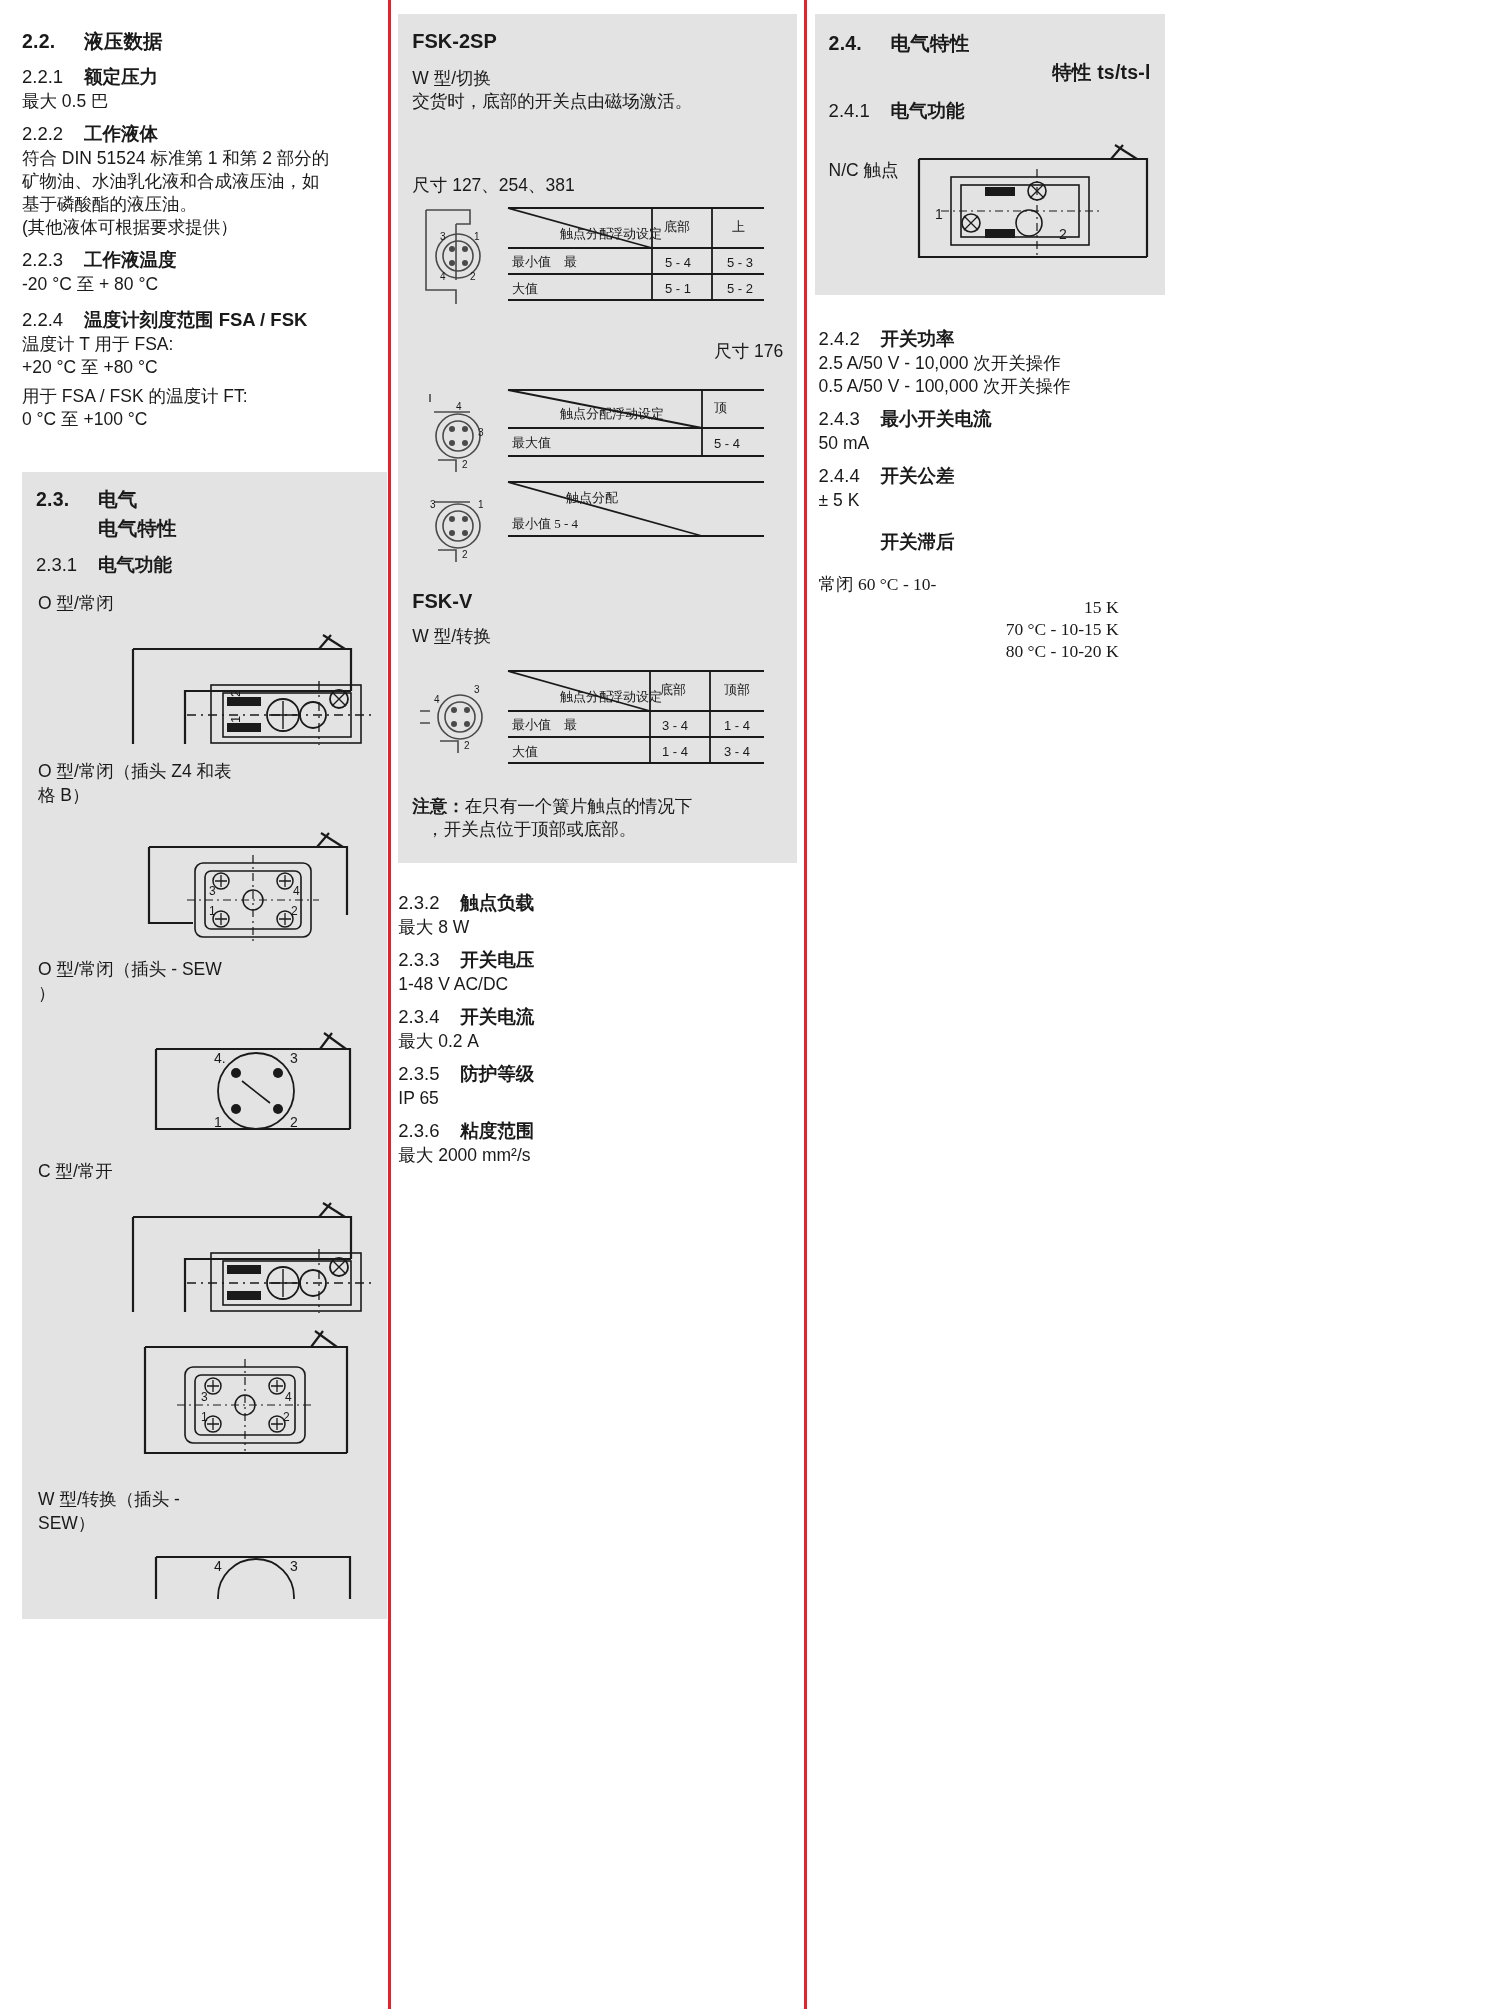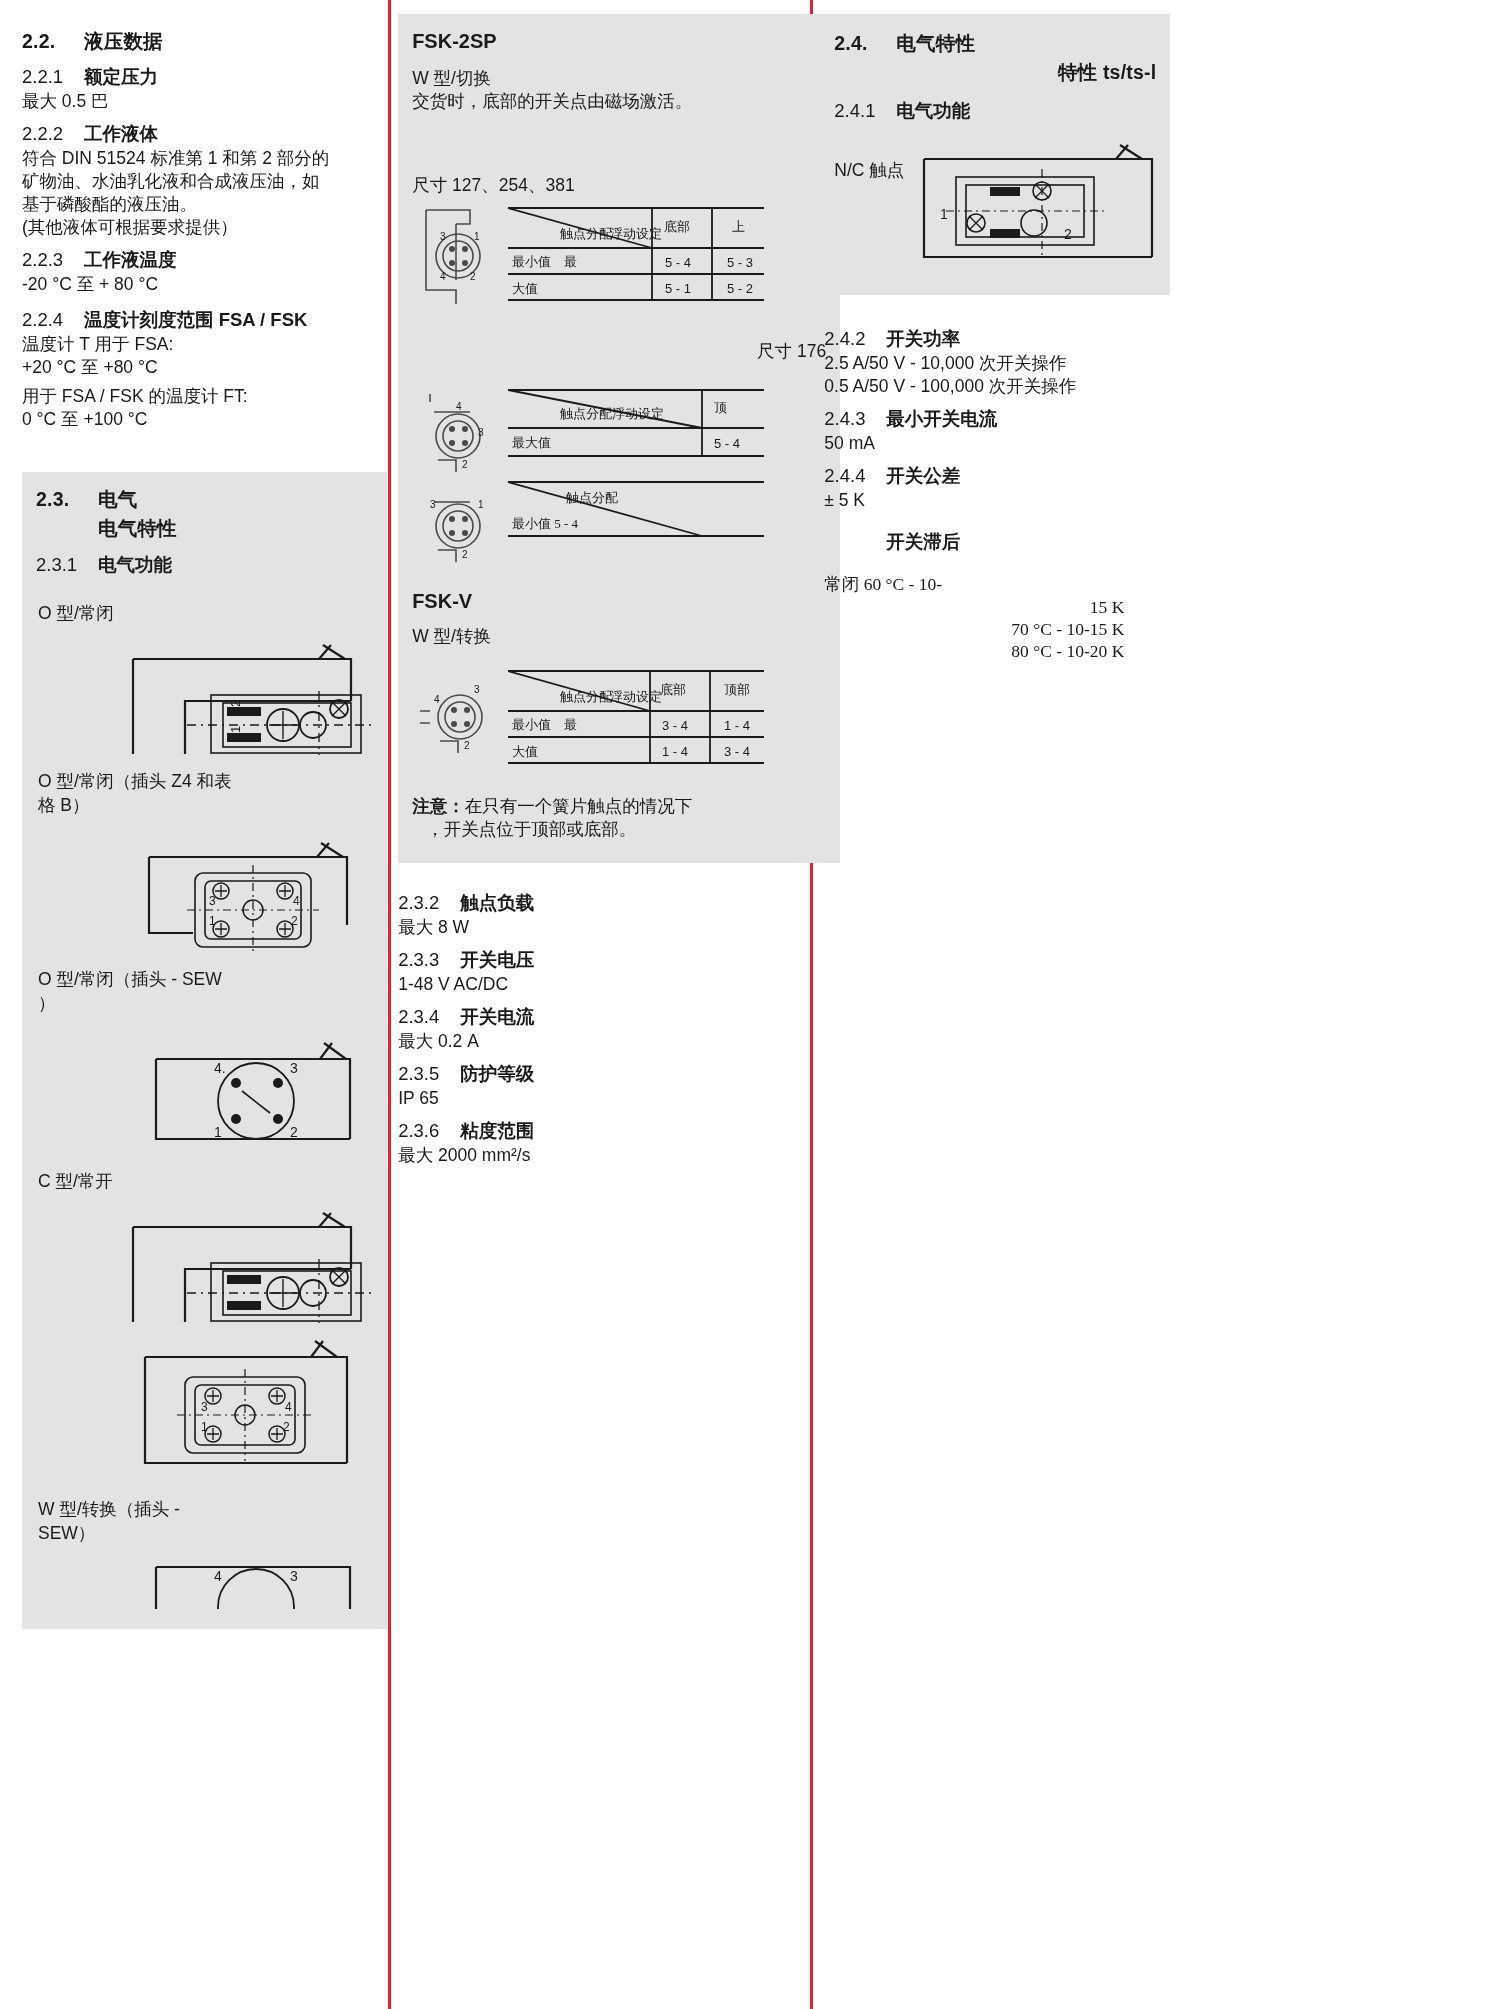--- a/index.html
+++ b/index.html
@@ -90,21 +90,21 @@
     <div class="shade" style="margin:42px 0 0 8px; width:365px; padding:14px 0 20px 0;">
       <div style="padding:0 14px;">
         <div class="h2" style="margin-bottom:2px;">
           <span class="num">2.3.</span><span>电气</span>
         </div>
         <div class="h2" style="margin:0 0 10px 62px;">电气特性</div>
         <div class="h3" style="margin-top:4px;">
           <span class="num">2.3.1</span><span>电气功能</span>
         </div>
 
-        <div class="mono-label" style="margin-top:24px;">Ο 型/常闭</div>
+        <div class="mono-label" style="margin-top:14px;">Ο 型/常闭</div>
         <div class="dia-right">
           <svg width="250" height="126" viewBox="0 0 250 126" aria-hidden="true">
             <g fill="none" stroke="#1a1a1a" stroke-width="2.2">
               <path d="M10 30 H228 V72"></path>
               <path d="M10 30 V125"></path>
               <path d="M228 72 H62 V125"></path>
               <path d="M196 30 l12 -14"></path>
               <path d="M200 16 l22 14"></path>
             </g>
             <g fill="none" stroke="#1a1a1a" stroke-width="1.6">
@@ -267,21 +267,21 @@
         </div>
       </div>
     </div>
   </div>
 
   <div class="vrule-wrap">
       <div class="vrule"></div>
     </div>
 
   <div class="col col-mid">
-    <div class="shade" style="margin:14px 0 0 0; width:442px; padding:16px 14px 22px 14px;">
+    <div class="shade" style="margin:14px 0 0 0; width:399px; padding:16px 14px 22px 14px;">
 
       <div style="font-size:20px; font-weight:bold; margin-bottom:14px;">FSK-2SP</div>
       <div class="body">W 型/切换</div>
       <div class="body">交货时，底部的开关点由磁场激活。</div>
 
       <div class="body" style="margin-top:62px;">尺寸 127、254、381</div>
 
       <div style="margin-top:8px;">
         <svg width="360" height="118" viewBox="0 0 360 118" aria-hidden="true">
 

